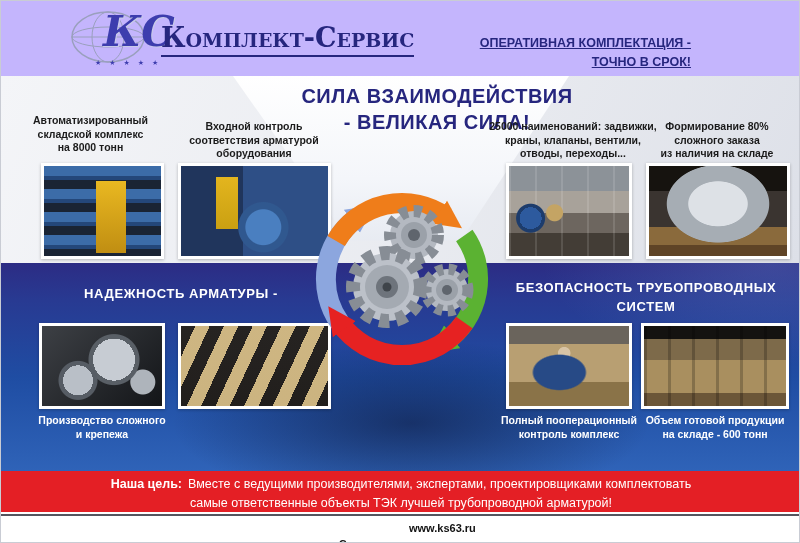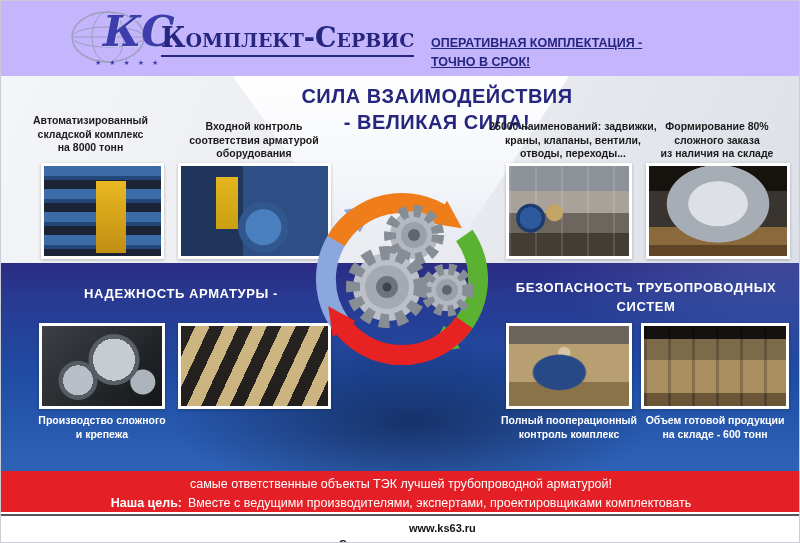--- a/index.html
+++ b/index.html
@@ -17,21 +17,21 @@
     font-weight:bold;font-style:italic;font-size:42px;color:var(--logo-blue);
     text-shadow:1px 1px 0 #c9cbe8;line-height:1;
   }
   .logo-stars{position:absolute;left:26px;top:54px;font-size:7px;color:var(--logo-blue);letter-spacing:3px;}
   .company-name{
     position:absolute;left:160px;top:22px;font-family:"DejaVu Serif",serif;
     font-variant:small-caps;font-weight:bold;font-size:27px;color:var(--accent-navy);
     border-bottom:2px solid var(--accent-navy);padding-bottom:2px;line-height:1.1;
   }
   .tagline{
-    position:absolute;left:430px;top:33px;width:260px;text-align:left;
+    position:absolute;left:430px;top:33px;width:260px;text-align:right;
     font-size:12.5px;font-weight:bold;color:var(--accent-navy);
     text-decoration:underline;white-space:pre-line;line-height:1.55;
   }
   
   .upper{
     position:absolute;left:0;top:75px;width:800px;height:187px;
     background:linear-gradient(115deg,#f4f5f8 0%,#e9ebf0 55%,#dde0e8 100%);
   }
   .funnel{
     position:absolute;left:0;top:0;width:100%;height:100%;
@@ -250,22 +250,22 @@
       <circle cx="155" cy="103" r="11" fill="#9ba1a9"></circle>
       <circle cx="155" cy="103" r="5" fill="#5f656d"></circle>
     </g>
 
     <g>
       <path d="M172.3,135.6 A76,76 0 0 1 47.7,135.6" fill="none" stroke="#e62222" stroke-width="20" marker-end="url(#ah-r)"></path>
     </g>
   </svg>
 
   <div class="goal">
+    <div><b>Наша цель:</b><span>Вместе с ведущими производителями,  экспертами, проектировщиками комплектовать</span></div>
     <div>самые  ответственные  объекты  ТЭК  лучшей  трубопроводной  арматурой!</div>
-    <div><b>Наша цель:</b><span>Вместе с ведущими производителями,  экспертами, проектировщиками комплектовать</span></div>
   </div>
 
   <div class="footer">
     <span class="city">г.Самара</span>
     <span class="site">www.ks63.ru</span>
   </div>
 
 </div>
 
 </body></html>

